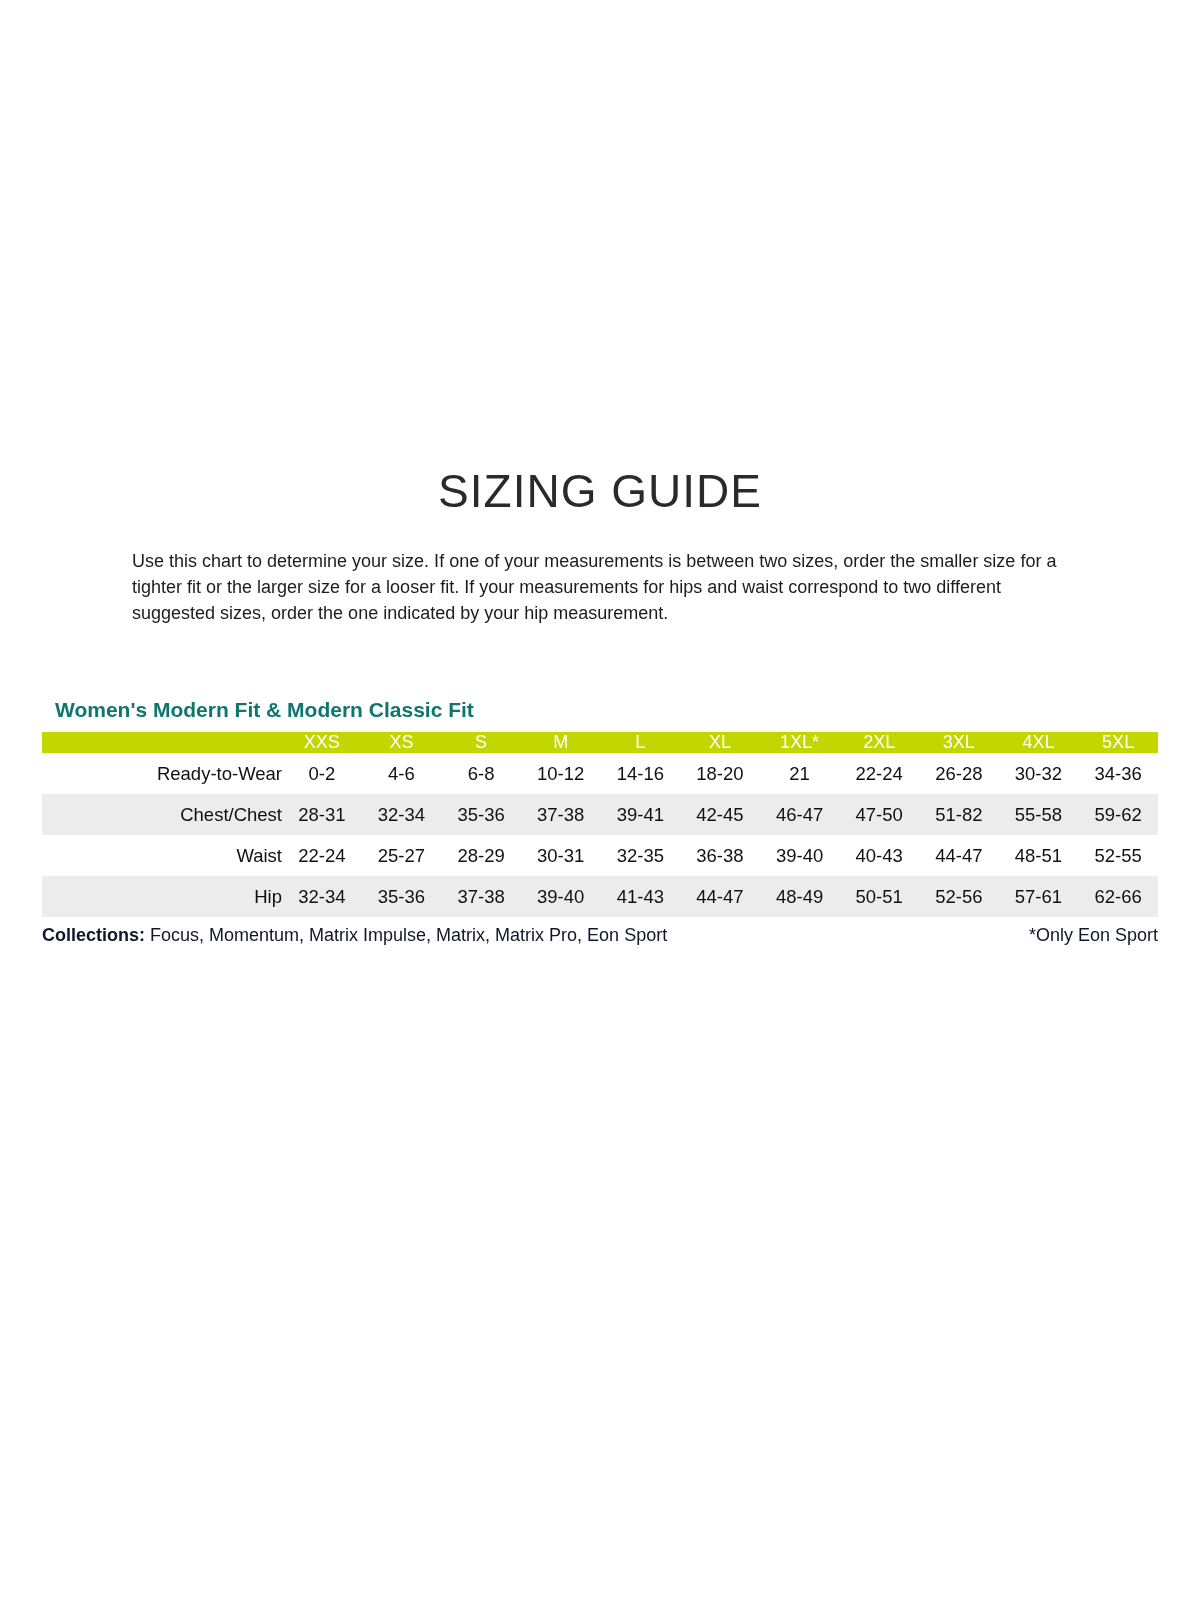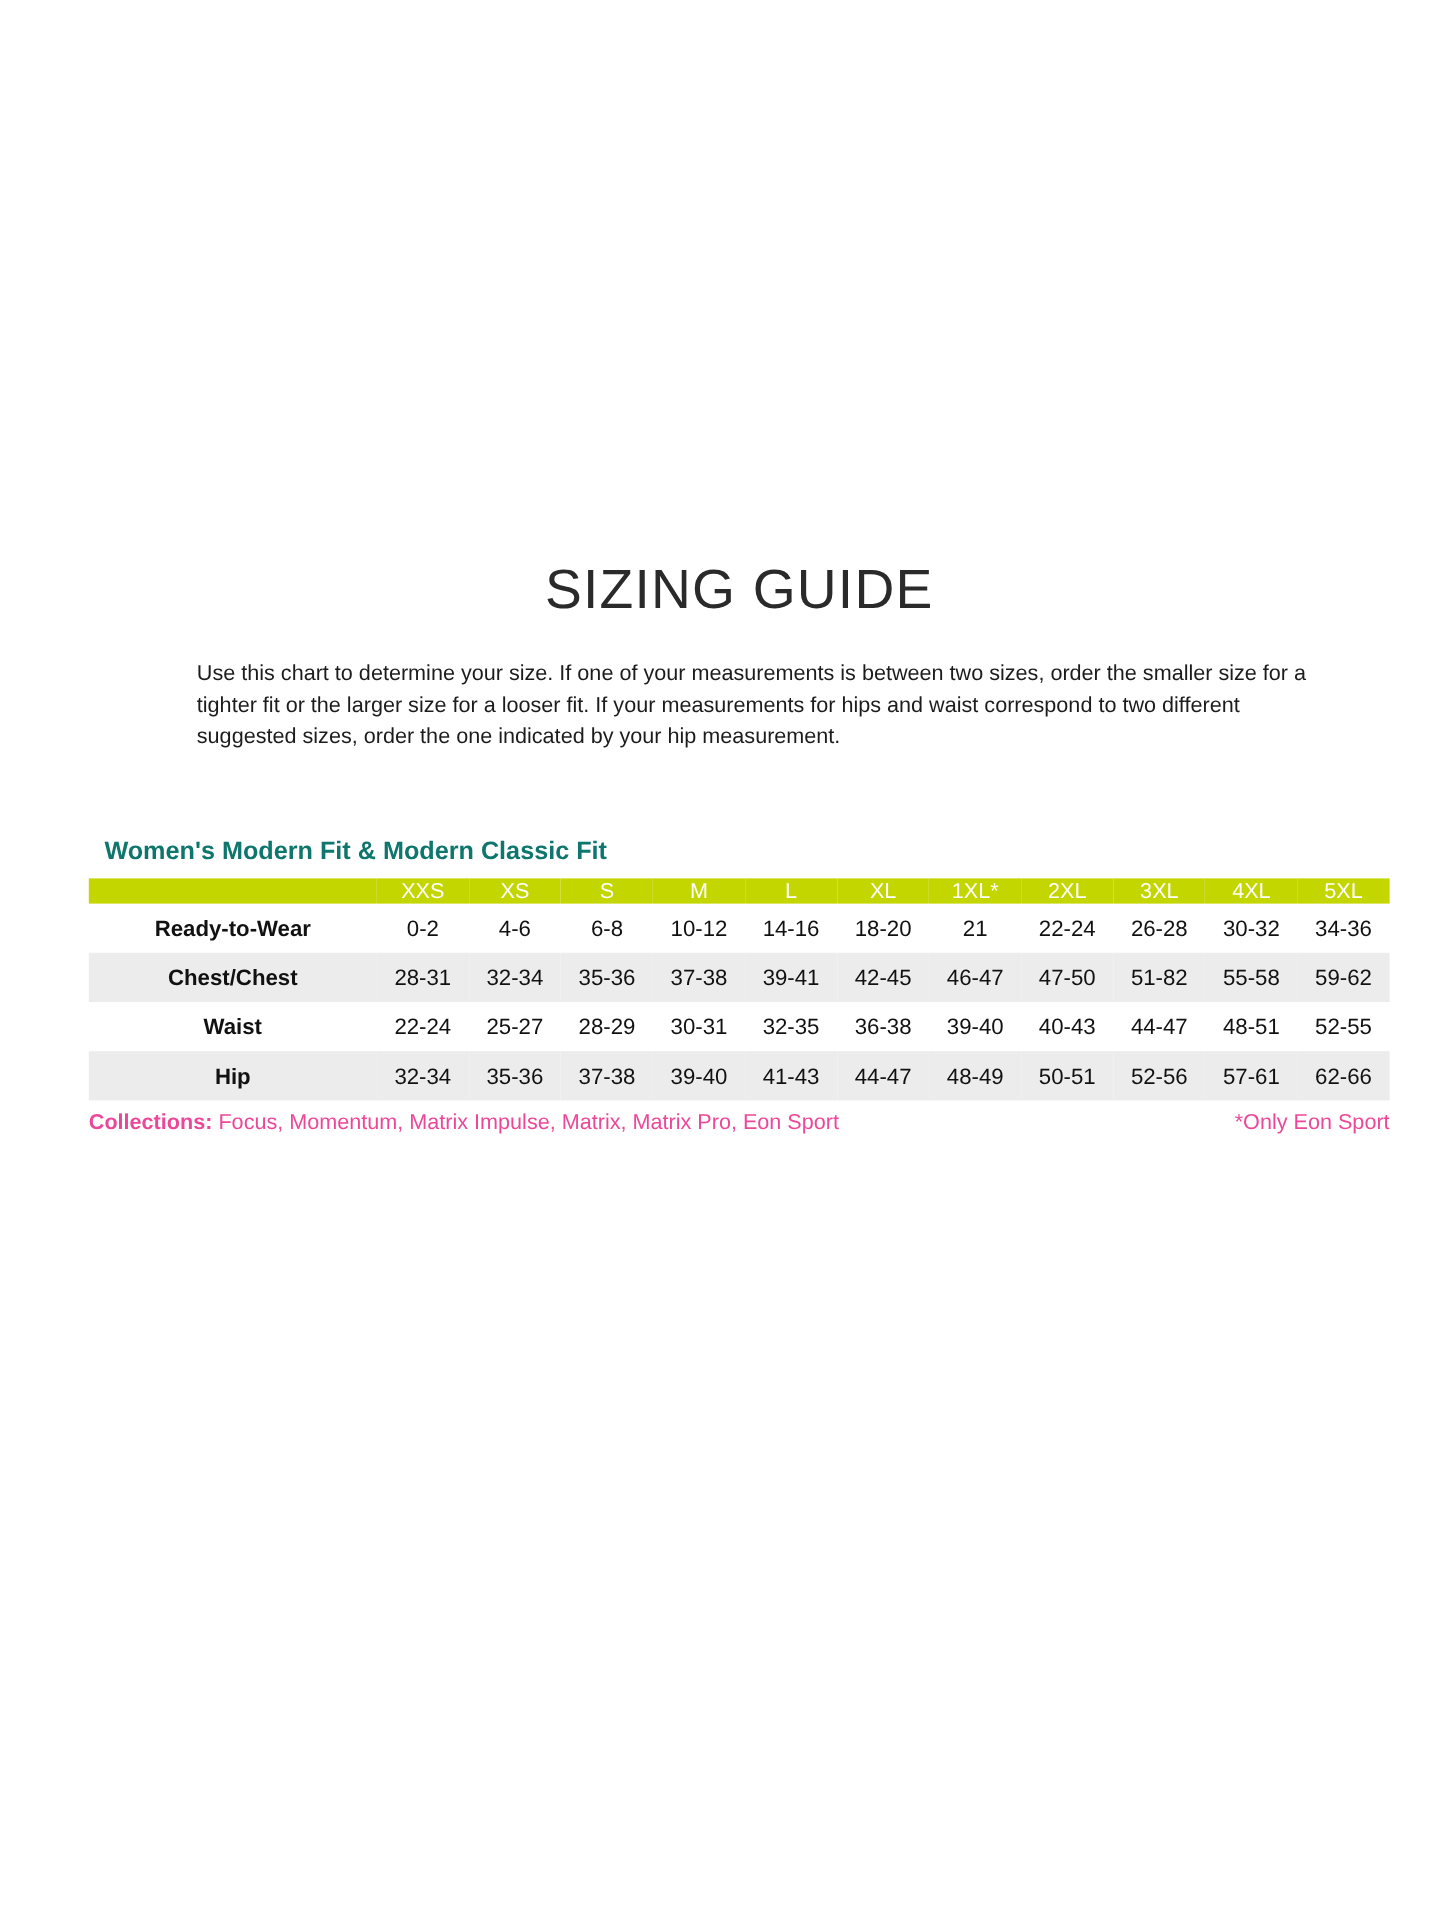--- a/index.html
+++ b/index.html
@@ -13,21 +13,20 @@
   body{
     width:1200px;height:1600px;
     font-family:"Liberation Sans", sans-serif;
     color:var(--ink);
     position:relative;
     overflow:hidden;
   }
   .page{
     width:1200px;height:1600px;
     padding-top:464px;
-    padding-left:32px;
   }
   .title{
     text-align:center;
     font-size:46px;
     font-weight:400;
     letter-spacing:1px;
     color:#2a2a2a;
   }
   .intro{
     width:926px;
@@ -63,33 +62,34 @@
     vertical-align:middle;
   }
   tbody th, tbody td{
     height:41px;
     text-align:center;
     vertical-align:middle;
     font-weight:400;
     color:#111;
   }
   tbody th.row-label{
-    font-weight:700;
+    font-weight:400;
     font-size:18.5px;
+    text-align:right;
   }
   tbody tr.alt th, tbody tr.alt td{
     background:var(--alt-bg);
   }
   .collections{
     margin:8px 42px 0;
     display:flex;
     justify-content:space-between;
     align-items:baseline;
     font-size:18px;
-    color:#ec4899;
+    color:#0f172a;
   }
   .collections b{font-weight:700;}
 </style>
 </head>
 <body>
 
 <div class="page">
 
   <h1 class="title">SIZING GUIDE</h1>
 

